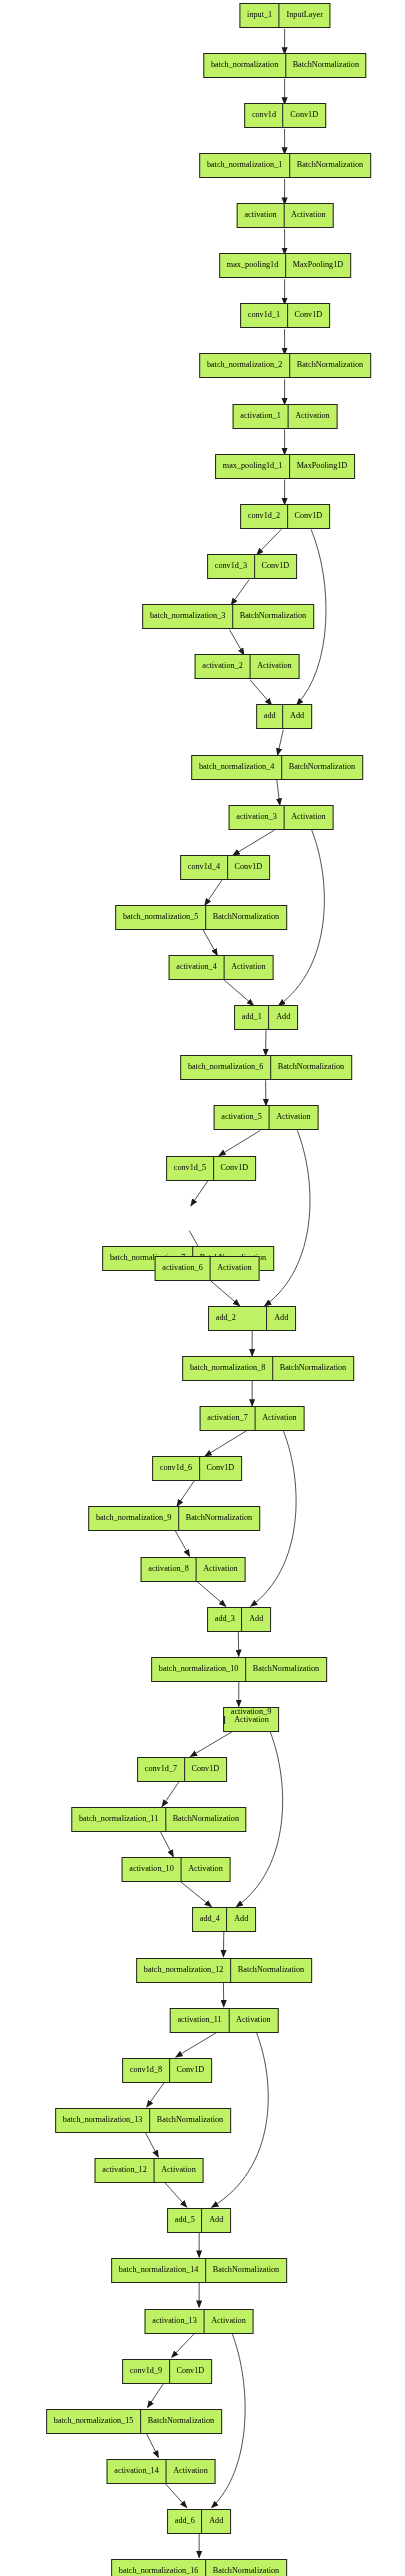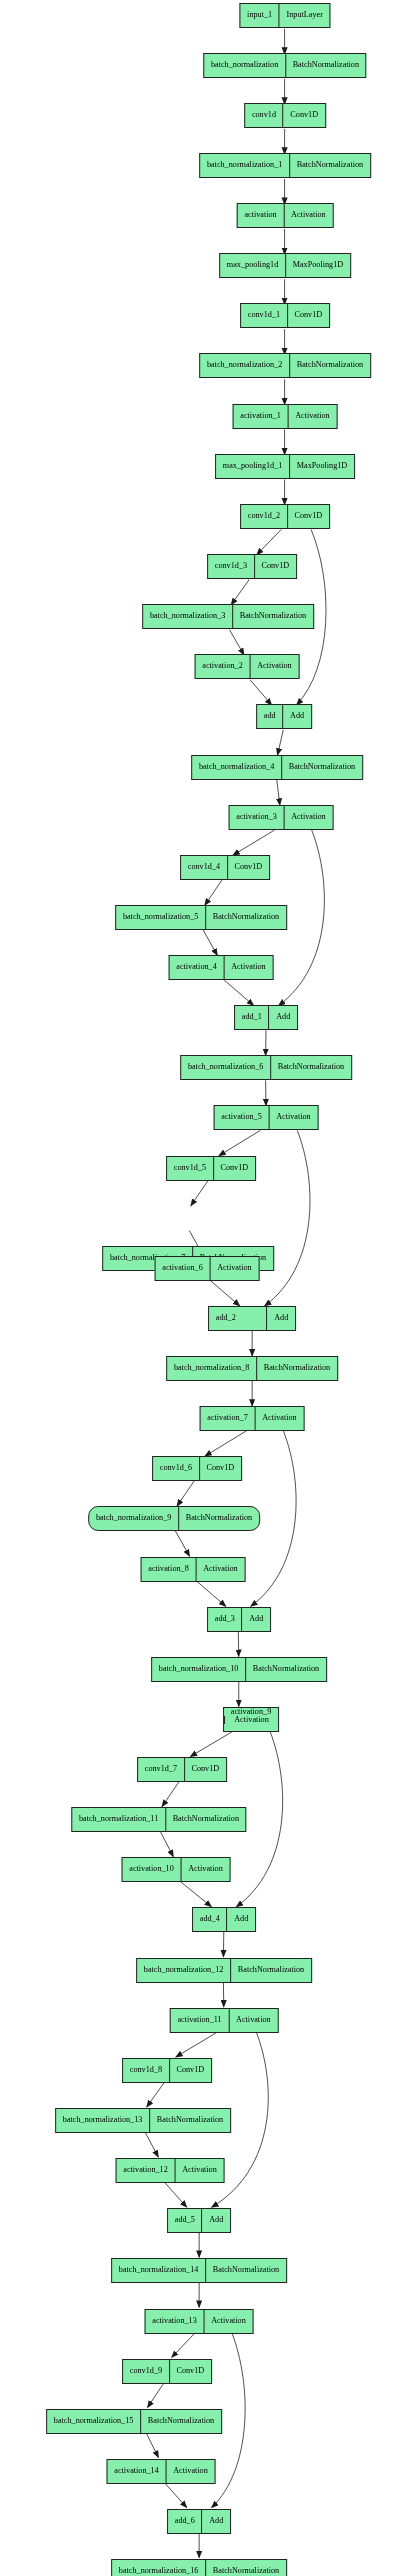--- a/index.html
+++ b/index.html
@@ -16,21 +16,21 @@
     left: 0; top: 0;
     width: 405px; height: 3541px;
   }
   .node {
     position: absolute;
     transform: translateX(-50%);
     display: inline-flex;
     align-items: stretch;
     height: 25px;
     box-sizing: border-box;
-    background: #86efac;
+    background: #bef264;
     border: 0.8px solid #222222;
     white-space: nowrap;
     z-index: 2;
   }
   .cell {
     display: flex;
     align-items: center;
     justify-content: center;
     padding: 0 6.7px;
     font-size: 8.2px;
@@ -235,33 +235,33 @@
       <span class="cell">BatchNormalization</span>
     </div>
     <div class="node" style="top: 1256px; left: 207px;">
       <span class="cell">activation_6</span>
       <span class="cell">Activation</span>
     </div>
     <div class="node" style="top: 1306px; left: 252px; gap: 24px;">
       <span class="cell">add_2</span>
       <span class="cell">Add</span>
     </div>
-    <div class="node" style="top: 1356px; left: 252px;">
+    <div class="node" style="top: 1356px; left: 268px;">
       <span class="cell">batch_normalization_8</span>
       <span class="cell">BatchNormalization</span>
     </div>
     <div class="node" style="top: 1406px; left: 252px;">
       <span class="cell">activation_7</span>
       <span class="cell">Activation</span>
     </div>
     <div class="node" style="top: 1456px; left: 197px;">
       <span class="cell">conv1d_6</span>
       <span class="cell">Conv1D</span>
     </div>
-    <div class="node" style="top: 1506px; left: 174px; border-radius: 10px;">
+    <div class="node" style="top: 1506px; left: 174px;">
       <span class="cell">batch_normalization_9</span>
       <span class="cell">BatchNormalization</span>
     </div>
     <div class="node" style="top: 1557px; left: 193px;">
       <span class="cell">activation_8</span>
       <span class="cell">Activation</span>
     </div>
     <div class="node" style="top: 1607px; left: 239px;">
       <span class="cell">add_3</span>
       <span class="cell">Add</span>
@@ -299,21 +299,21 @@
       <span class="cell">Activation</span>
     </div>
     <div class="node" style="top: 2058px; left: 167px;">
       <span class="cell">conv1d_8</span>
       <span class="cell">Conv1D</span>
     </div>
     <div class="node" style="top: 2108px; left: 143px;">
       <span class="cell">batch_normalization_13</span>
       <span class="cell">BatchNormalization</span>
     </div>
-    <div class="node" style="top: 2158px; left: 170px; justify-content: center;">
+    <div class="node" style="top: 2158px; left: 149px; justify-content: center;">
       <span class="cell">activation_12</span>
       <span class="cell">Activation</span>
     </div>
     <div class="node" style="top: 2208px; left: 199px;">
       <span class="cell">add_5</span>
       <span class="cell">Add</span>
     </div>
     <div class="node" style="top: 2258px; left: 199px;">
       <span class="cell">batch_normalization_14</span>
       <span class="cell">BatchNormalization</span>

